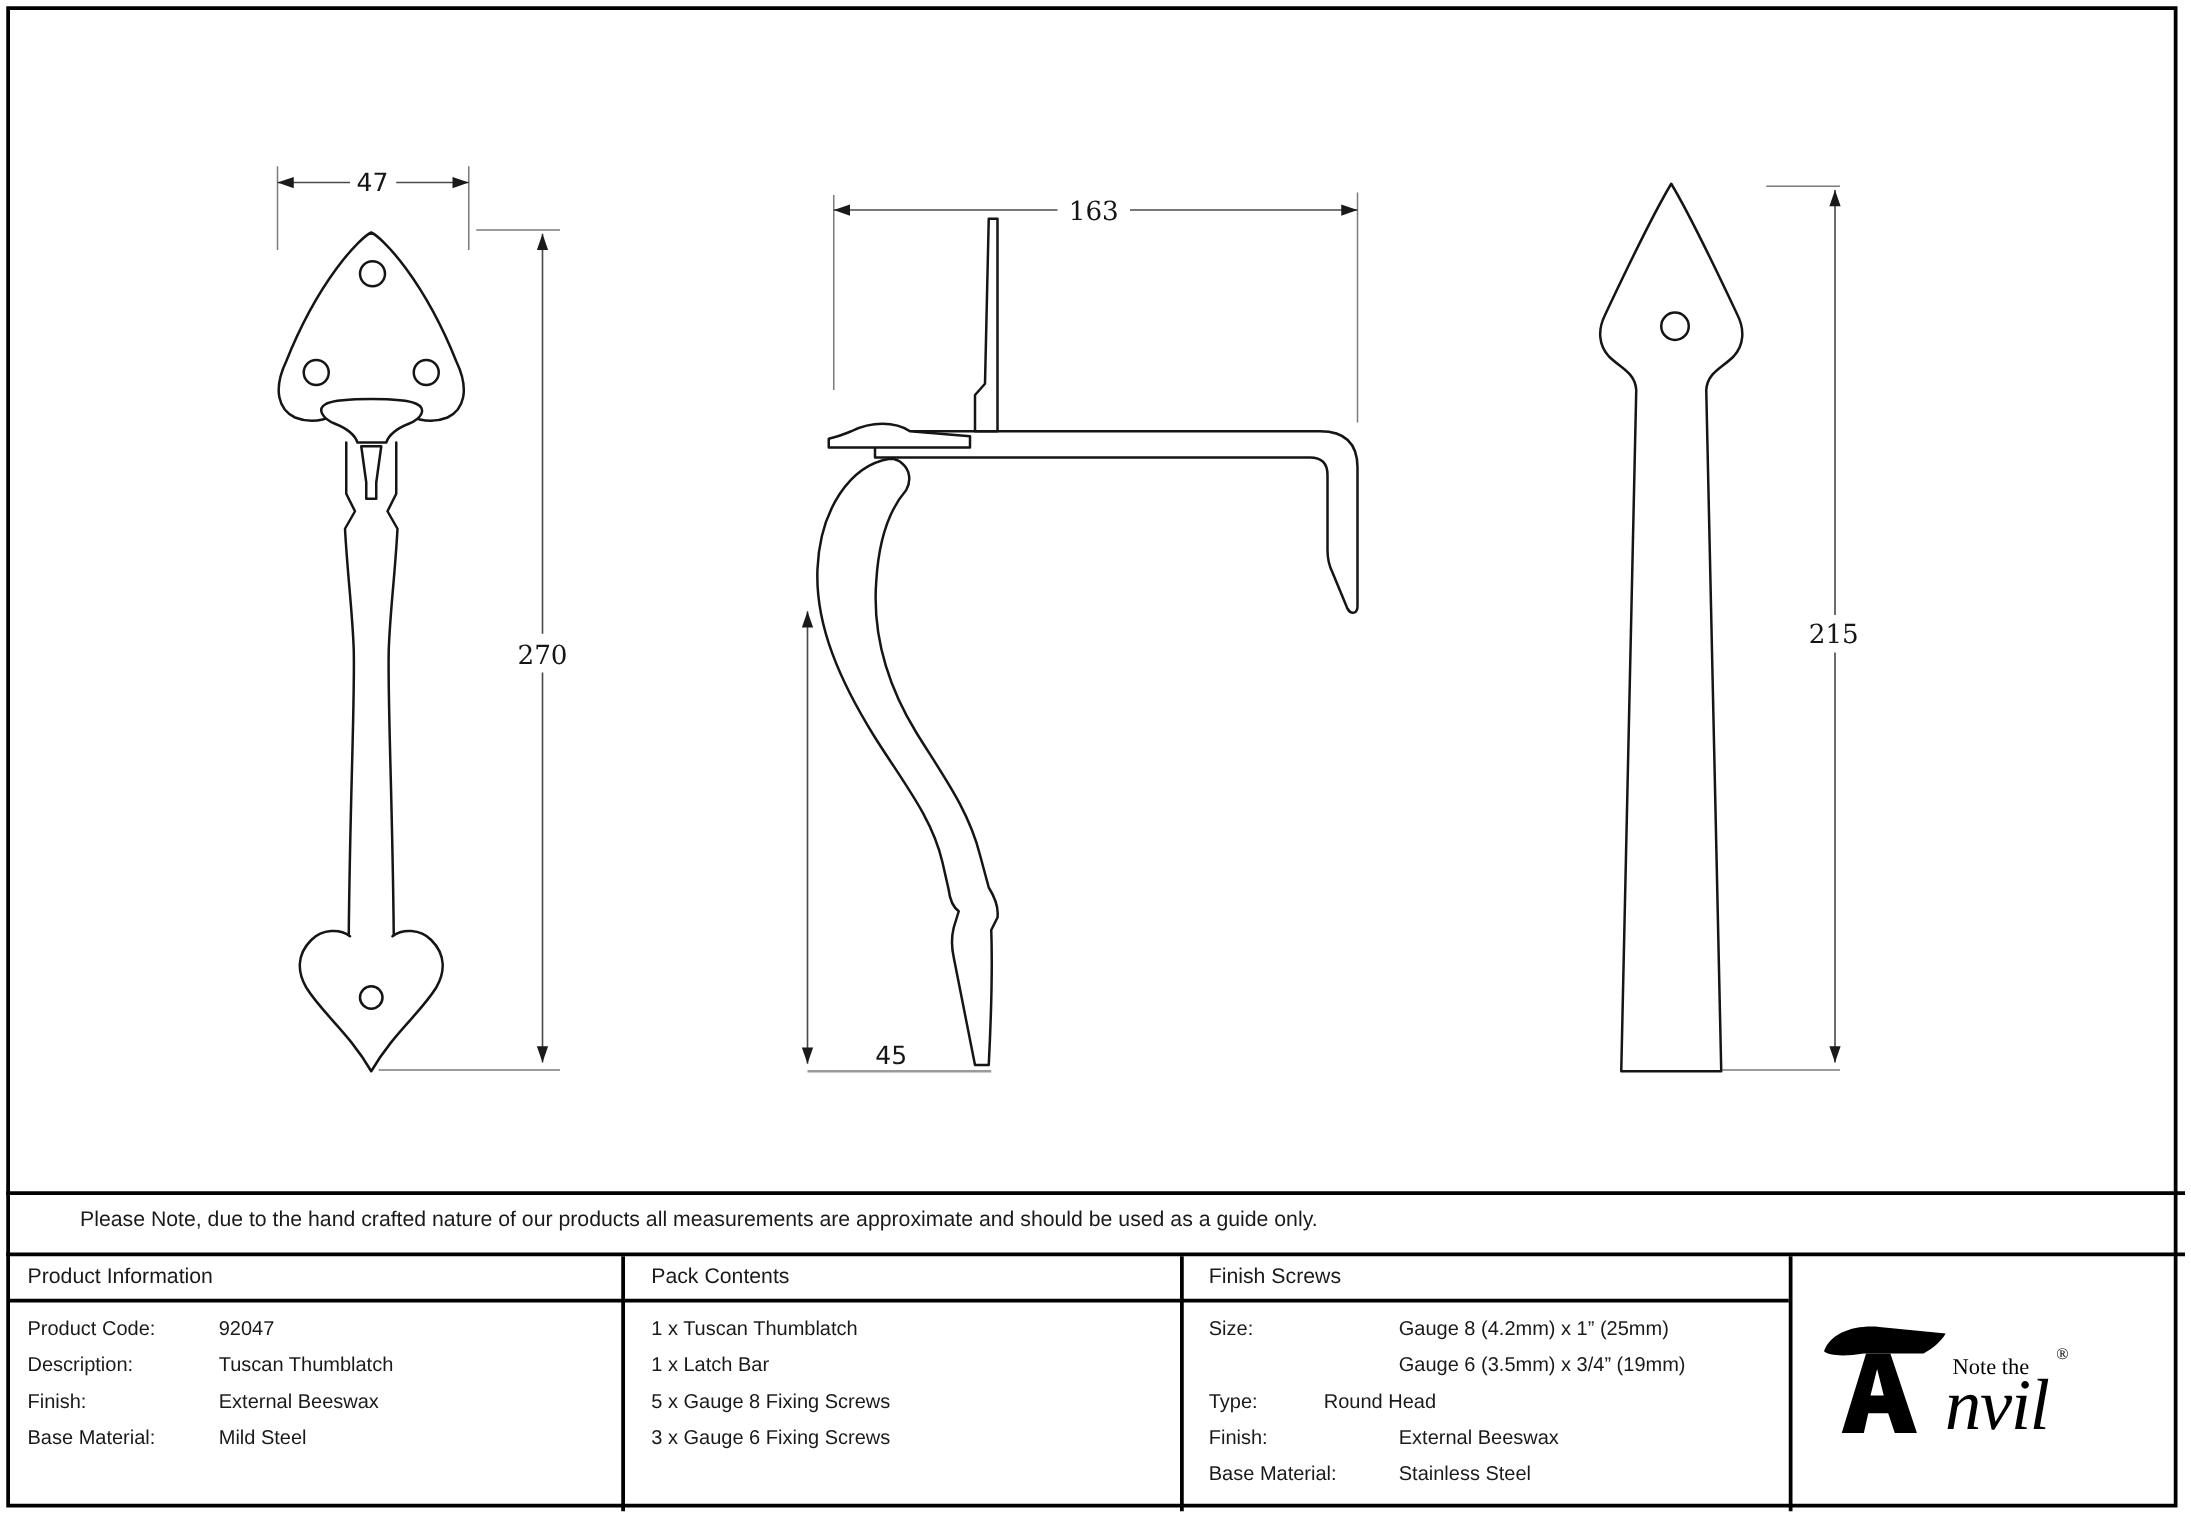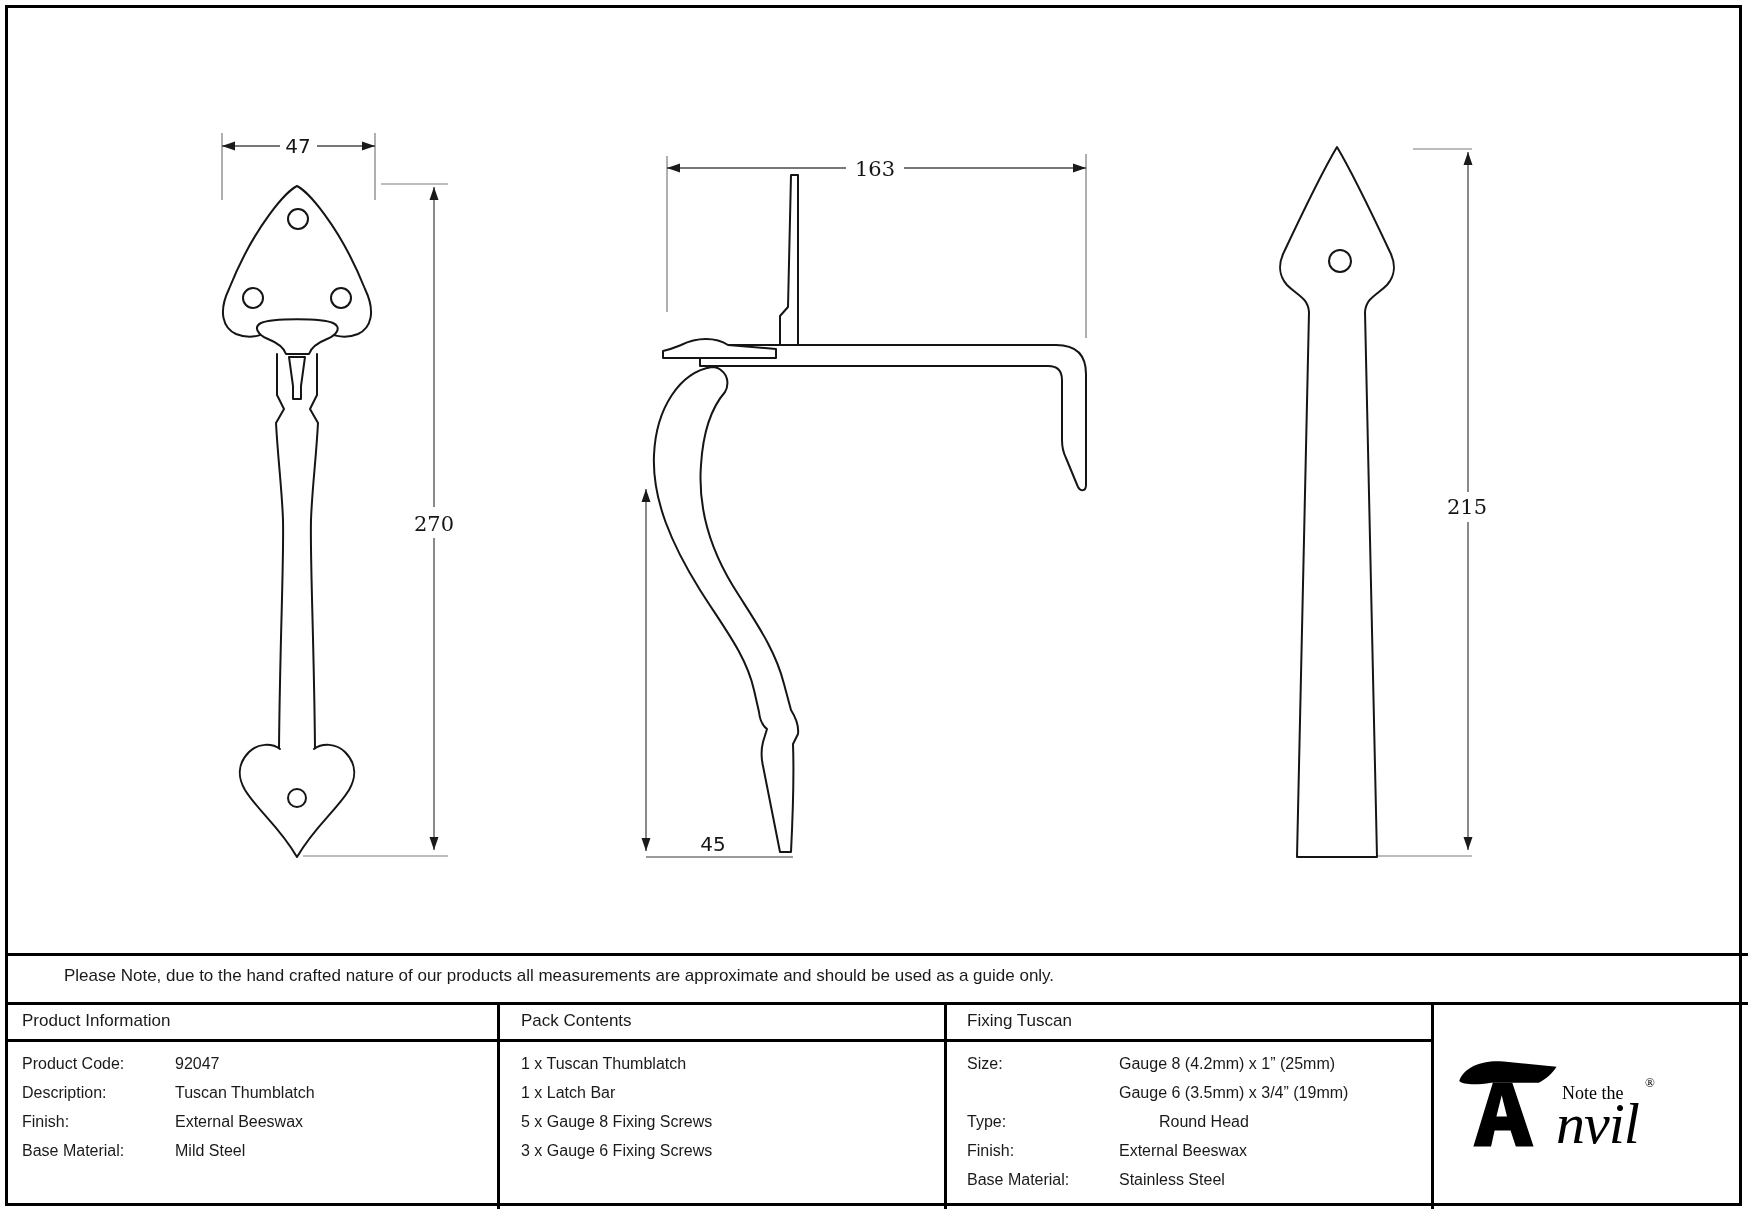--- a/index.html
+++ b/index.html
@@ -125,21 +125,21 @@
 <div class="hline" style="left:5px;top:1002px;width:1743px;"></div>
 
 <div class="vline" style="left:497px;top:1005px;height:204px;"></div>
 <div class="vline" style="left:944px;top:1005px;height:204px;"></div>
 <div class="vline" style="left:1431px;top:1005px;height:204px;"></div>
 
 <div class="hline" style="left:8px;top:1039px;width:1423px;"></div>
 
 <div class="abs col-header" style="left:22px;top:1011px;">Product Information</div>
 <div class="abs col-header" style="left:521px;top:1011px;">Pack Contents</div>
-<div class="abs col-header" style="left:967px;top:1011px;">Fixing Tuscan</div>
+<div class="abs col-header" style="left:967px;top:1011px;">Finish Screws</div>
 
 <div>
   <div class="abs cell-label" style="left:22px;top:1055px;">Product Code:</div>
   <div class="abs cell-value" style="left:175px;top:1055px;">92047</div>
   <div class="abs cell-label" style="left:22px;top:1084px;">Description:</div>
   <div class="abs cell-value" style="left:175px;top:1084px;">Tuscan Thumblatch</div>
   <div class="abs cell-label" style="left:22px;top:1113px;">Finish:</div>
   <div class="abs cell-value" style="left:175px;top:1113px;">External Beeswax</div>
   <div class="abs cell-label" style="left:22px;top:1142px;">Base Material:</div>
   <div class="abs cell-value" style="left:175px;top:1142px;">Mild Steel</div>
@@ -151,21 +151,21 @@
   <div class="abs cell-value" style="left:521px;top:1113px;">5 x Gauge 8 Fixing Screws</div>
   <div class="abs cell-value" style="left:521px;top:1142px;">3 x Gauge 6 Fixing Screws</div>
 </div>
 
 <div>
   <div class="abs cell-label" style="left:967px;top:1055px;">Size:</div>
   <div class="abs cell-value" style="left:1119px;top:1055px;">Gauge 8 (4.2mm) x 1” (25mm)</div>
   <div class="abs cell-label" style="left:967px;top:1084px;"></div>
   <div class="abs cell-value" style="left:1119px;top:1084px;">Gauge 6 (3.5mm) x 3/4” (19mm)</div>
   <div class="abs cell-label" style="left:967px;top:1113px;">Type:</div>
-  <div class="abs cell-value" style="left:1159px;top:1113px;">Round Head</div>
+  <div class="abs cell-value" style="left:1059px;top:1113px;">Round Head</div>
   <div class="abs cell-label" style="left:967px;top:1142px;">Finish:</div>
   <div class="abs cell-value" style="left:1119px;top:1142px;">External Beeswax</div>
   <div class="abs cell-label" style="left:967px;top:1171px;">Base Material:</div>
   <div class="abs cell-value" style="left:1119px;top:1171px;">Stainless Steel</div>
 </div>
 
 <div class="logo-wrap">
   <div class="logo-row">
     <svg width="118" height="92" viewBox="0 0 120 104">
       <path fill="#000" d="M6 26 C12 9 34 2 56 4 L116 10 C112 17 104 24 96 28 L42 28 C24 31 10 30 6 26 Z"></path>

